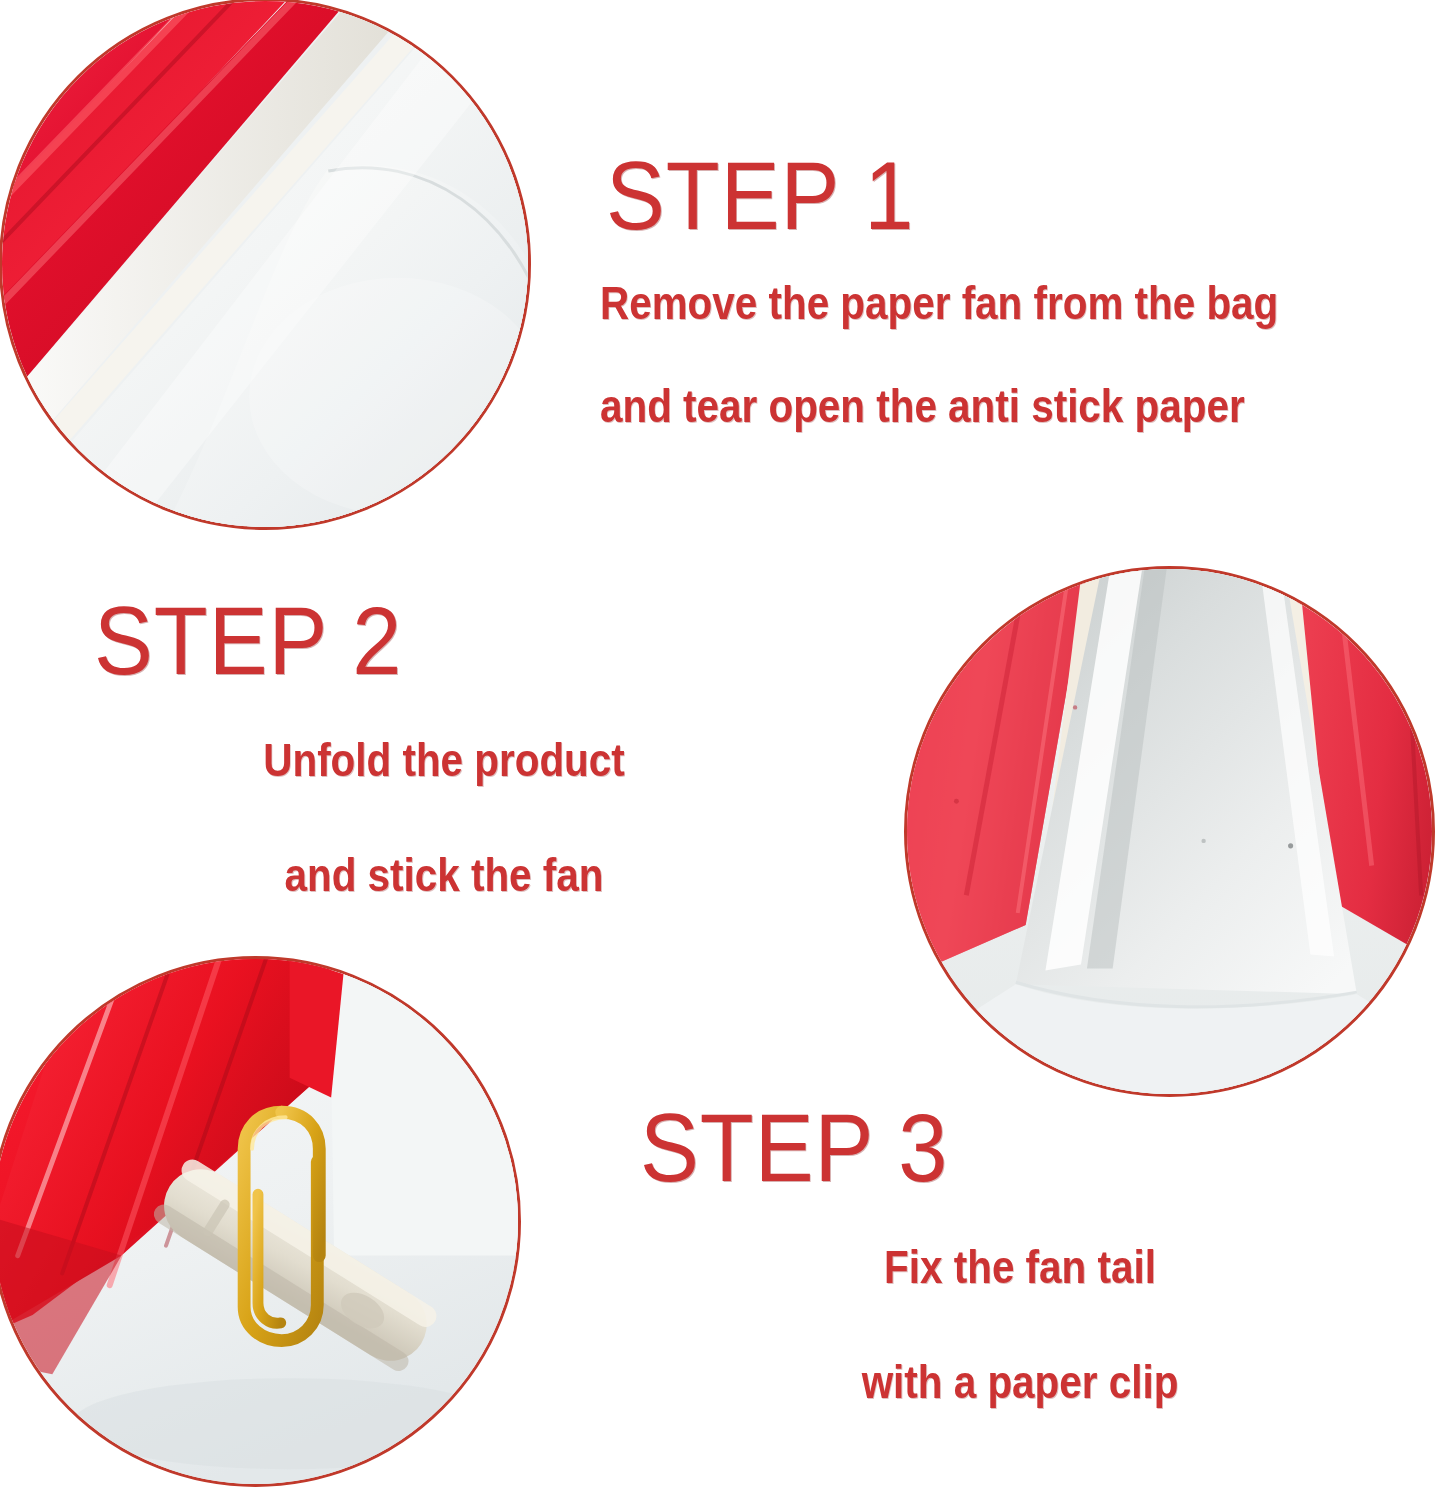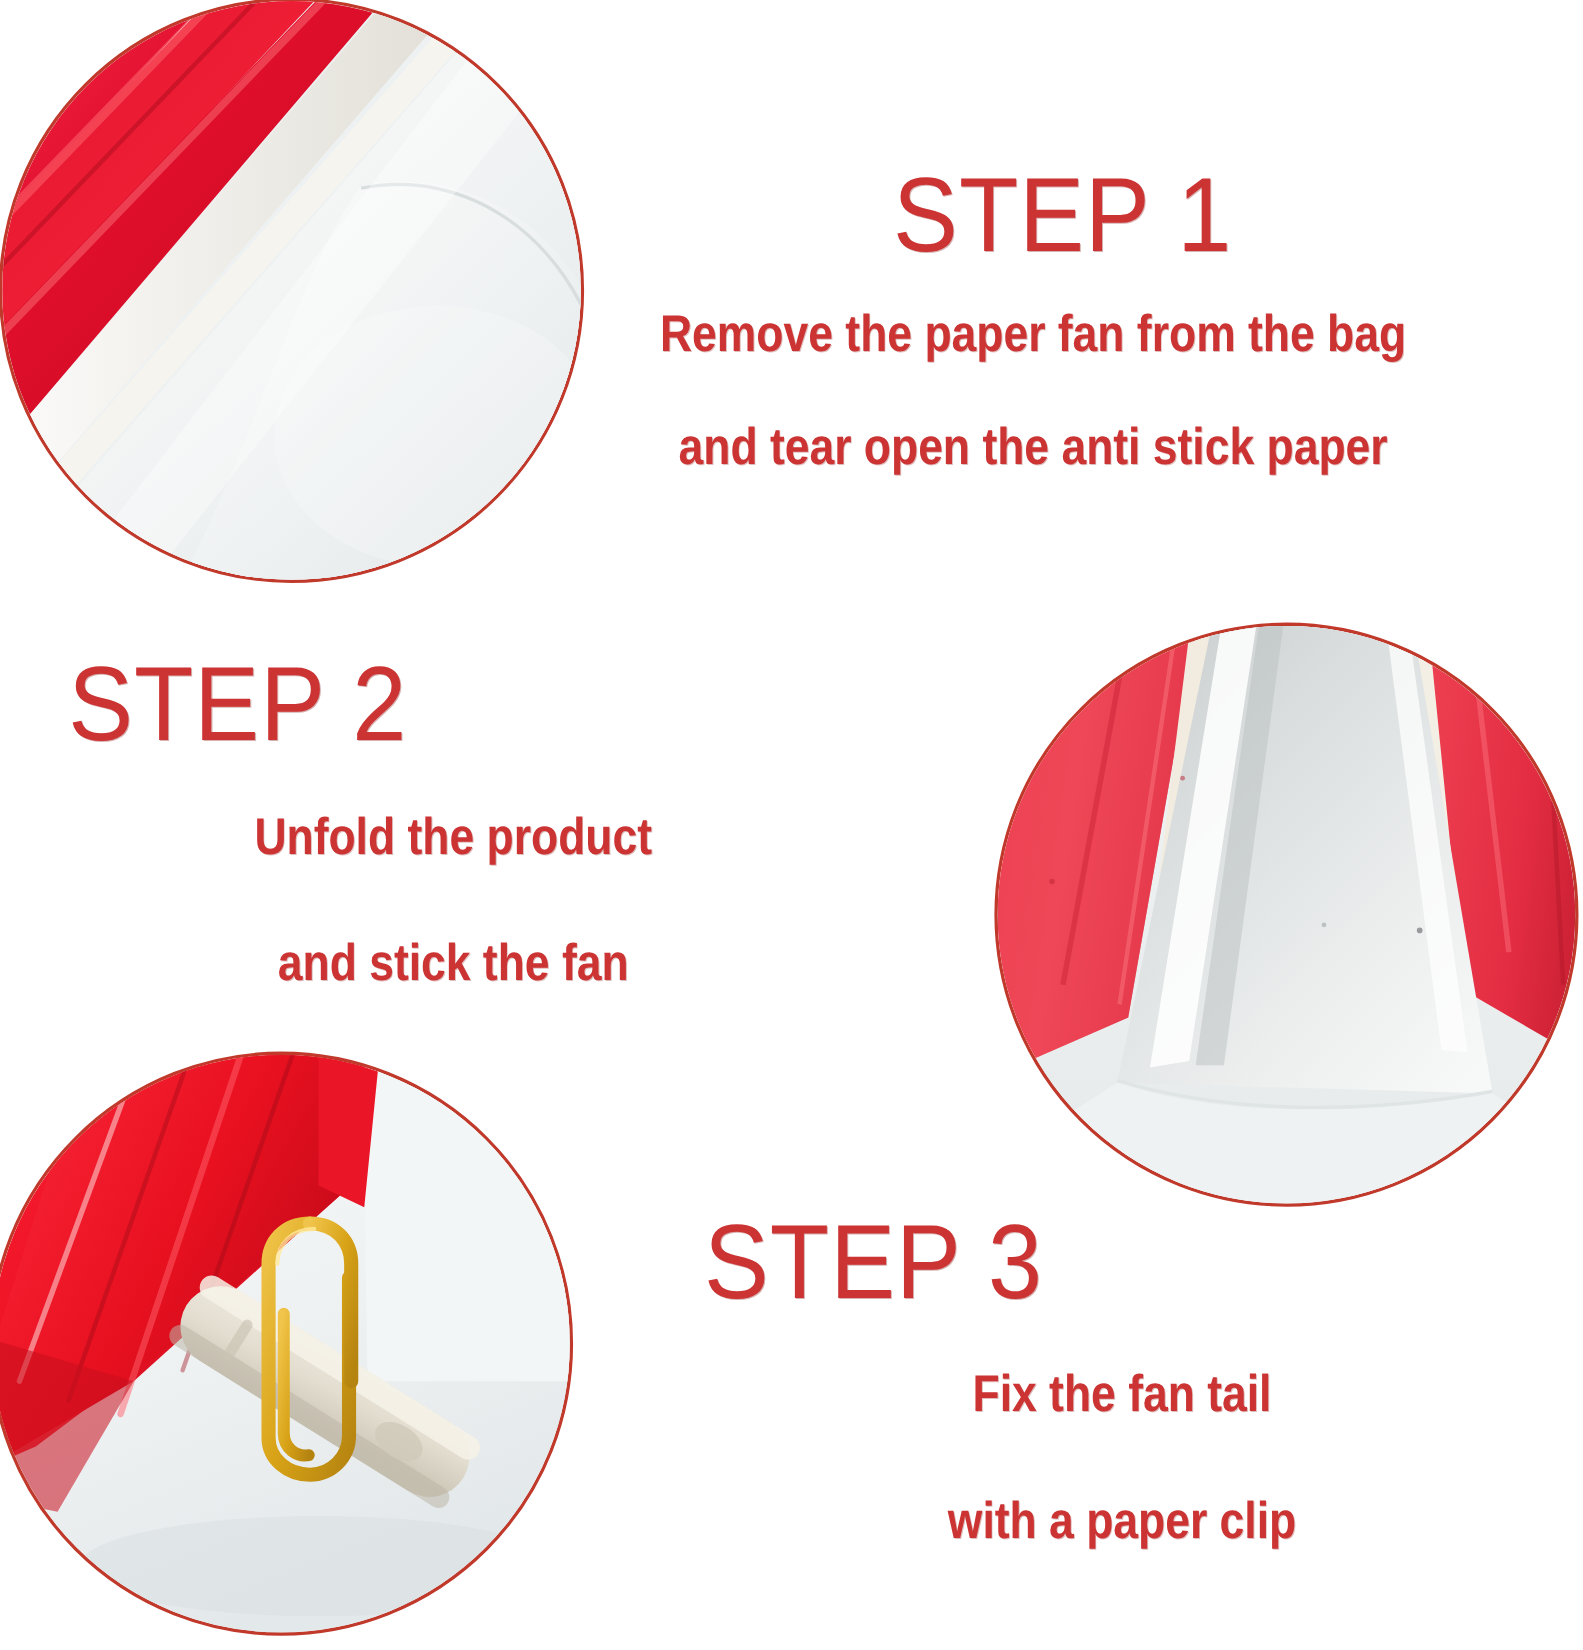--- a/index.html
+++ b/index.html
@@ -46,26 +46,26 @@
     line-height: 1.72;
     font-weight: 700;
     white-space: nowrap;
     transform: scaleX(0.86);
     text-shadow: 1px 1px 0 rgba(150,40,40,0.30);
   }
   .step-desc.left  { transform-origin: left center; }
   .step-desc.center{ transform-origin: center center; text-align: center; }
 
   
-  #step1 { left: 600px; top: 150px; text-align: center; }
+  #step1 { left: 600px; top: 150px; }
   #step1 .step-title { margin-left: 6px; }
   #step1 .step-desc  { margin-top: 22px; }
 
   
-  #step2 { left: 62px; top: 595px; width: 700px; }
+  #step2 { left: 94px; top: 595px; width: 700px; }
   #step2 .step-title { text-align: left; }
   #step2 .step-desc  { margin-top: 34px; }
 
   
   #step3 { left: 640px; top: 1102px; width: 760px; }
   #step3 .step-title { text-align: left; }
   #step3 .step-desc  { margin-top: 34px; }
 </style>
 </head>
 <body>

